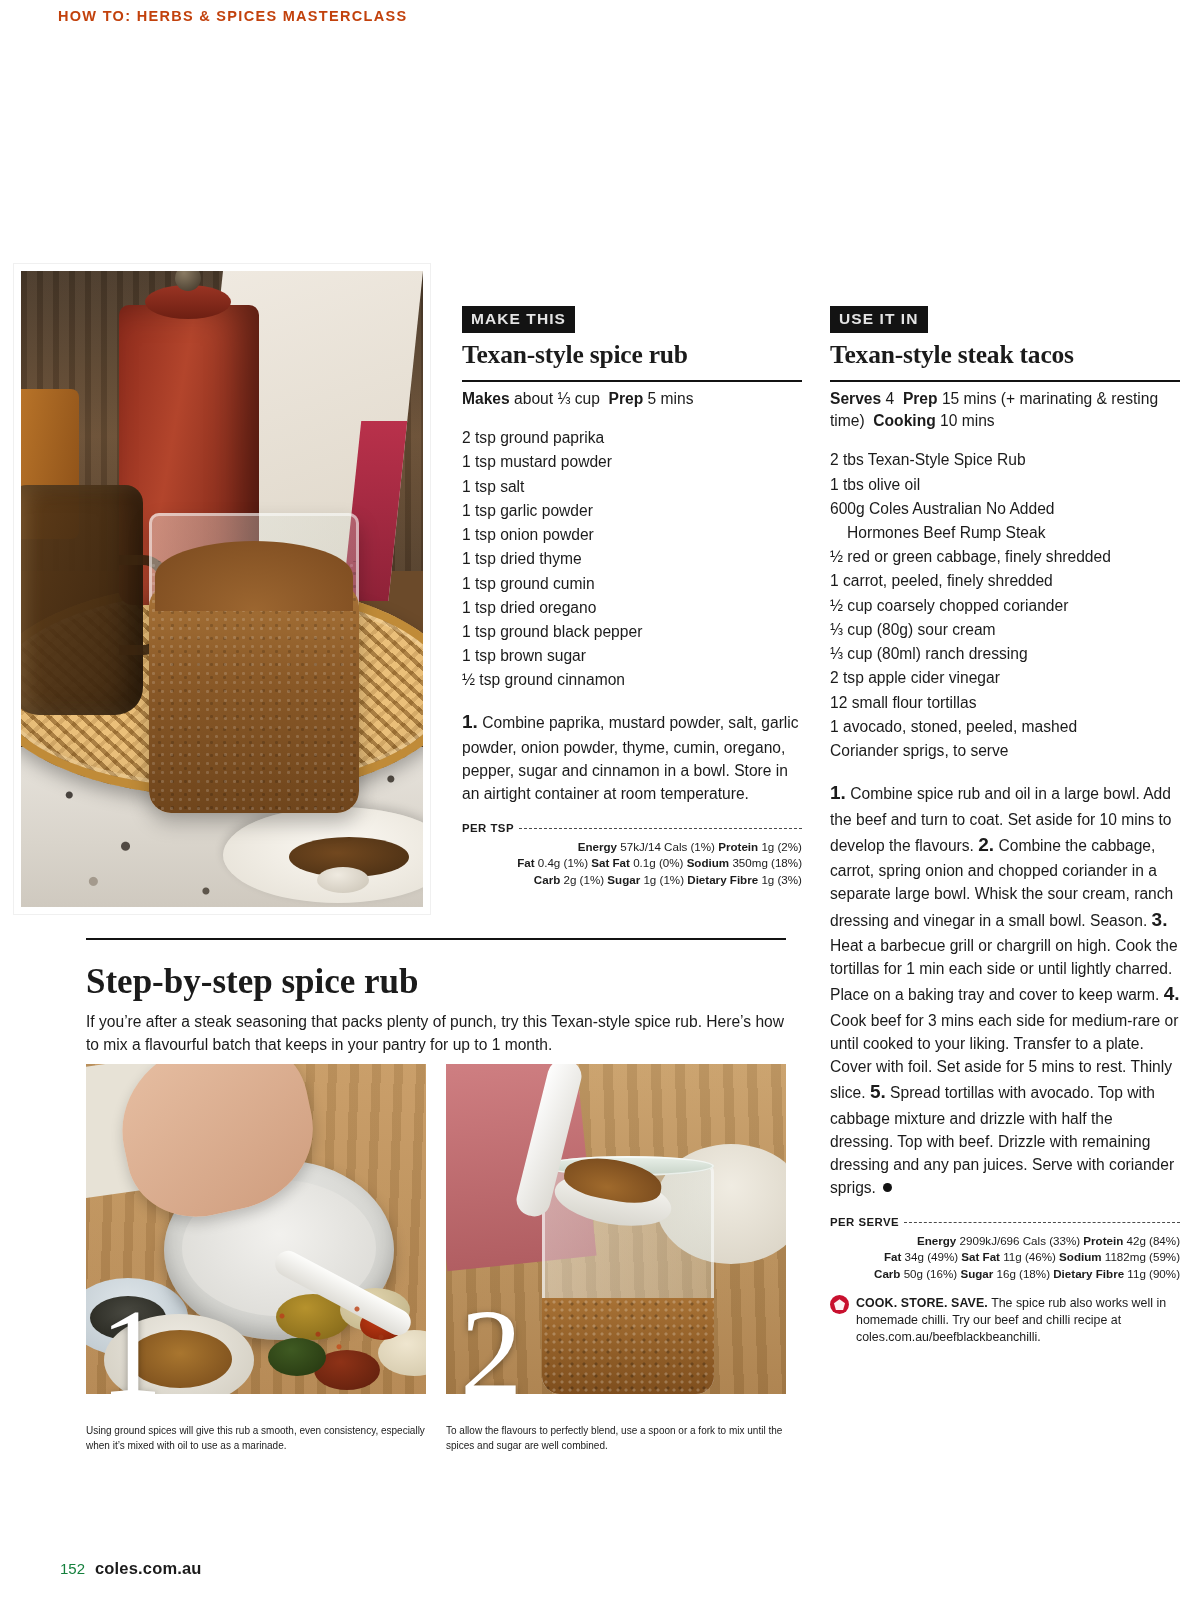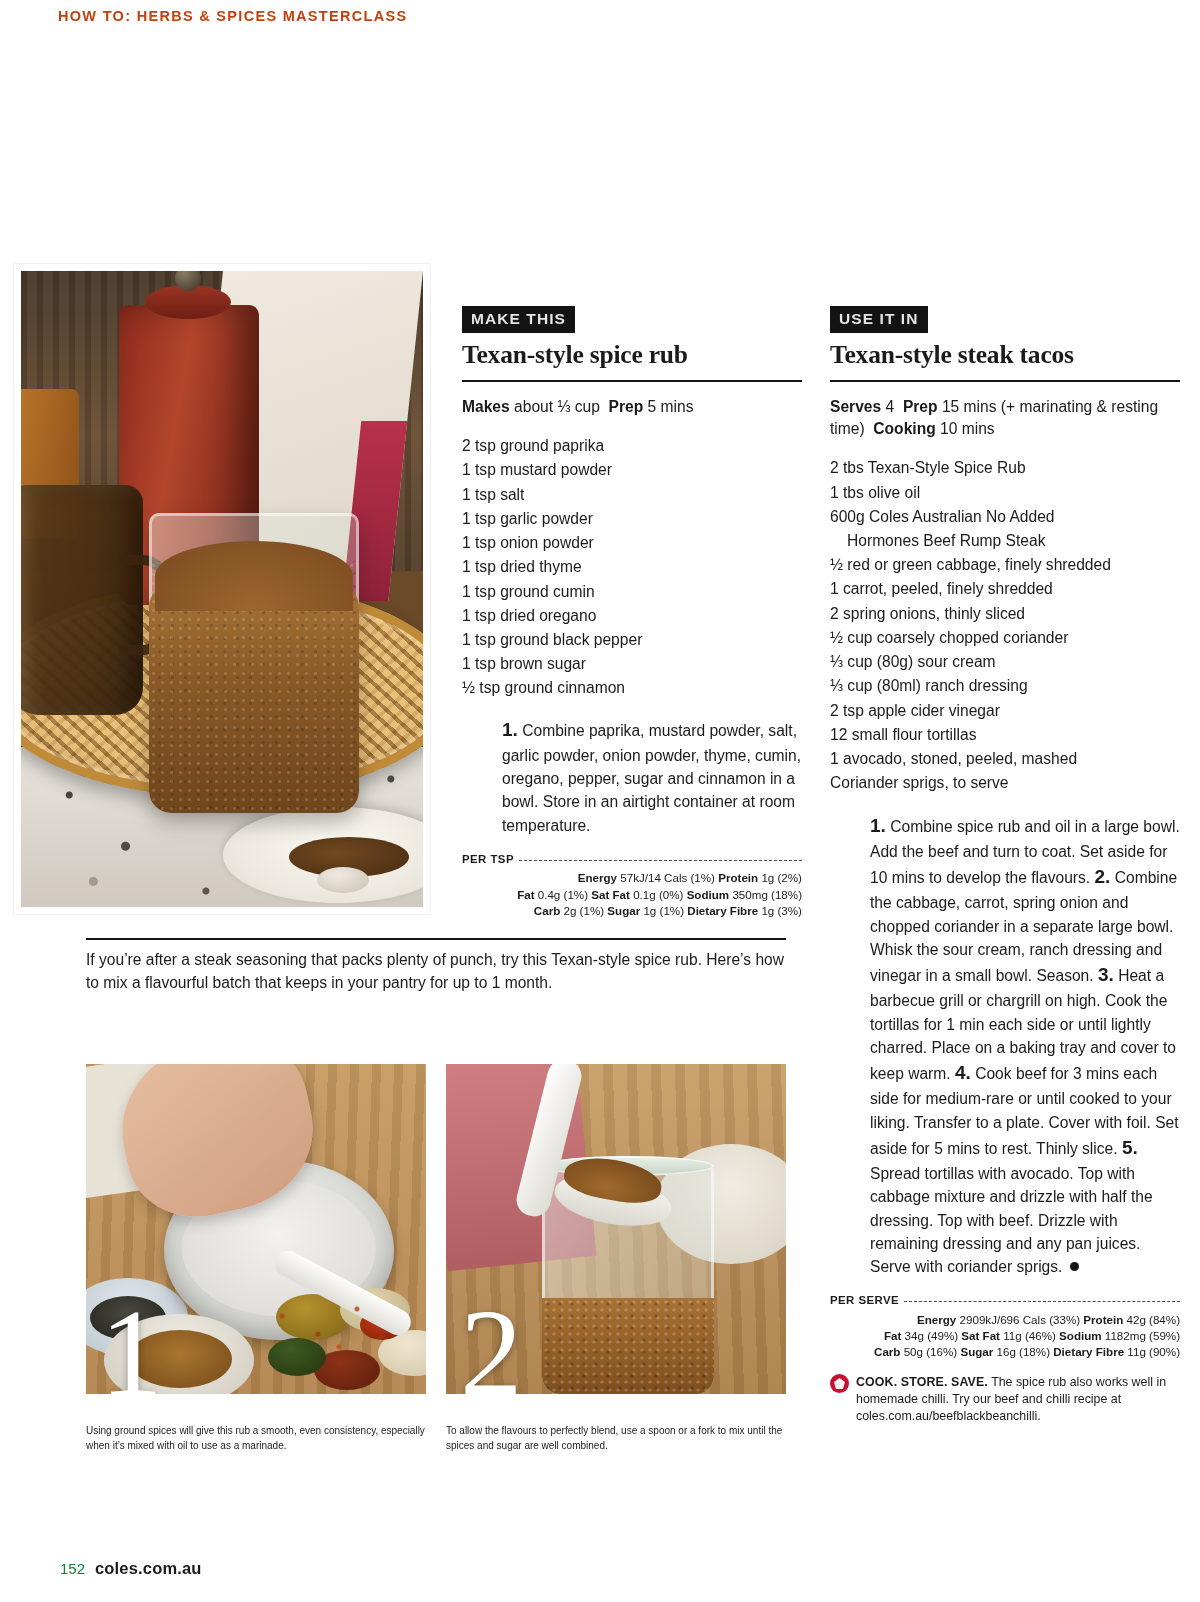--- a/index.html
+++ b/index.html
@@ -204,34 +204,33 @@
     margin: 7px 0 0;
     letter-spacing: -0.2px;
   }
   .rule {
     border-top: 2.5px solid #131313;
     margin-top: 10px;
   }
   .meta {
     font-size: 15.6px;
     line-height: 1.42;
-    margin-top: 14px;
+    margin-top: 6px;
   }
   .meta b { font-weight: bold; }
   .ing {
     font-size: 15.6px;
     line-height: 1.555;
     margin-top: 16px;
   }
   .ing .sub { display: block; padding-left: 17px; }
   .steps {
     font-size: 15.6px;
     line-height: 1.49;
     margin-top: 15px;
-    margin-left: 40px;
   }
   .steps .num {
     font-weight: bold;
     font-size: 19px;
   }
   .nut {
     margin-top: 14px;
     font-size: 11.6px;
     line-height: 1.42;
   }
@@ -597,21 +596,20 @@
     <div>
       <span>2 tbs Texan-Style Spice Rub</span>
     </div>
     <div>1 tbs olive oil</div>
     <div>
       <span>600g Coles Australian No Added</span>
       <span class="sub">Hormones Beef Rump Steak</span>
     </div>
     <div>½ red or green cabbage, finely shredded</div>
     <div>1 carrot, peeled, finely shredded</div>
-    <div>2 spring onions, thinly sliced</div>
     <div>½ cup coarsely chopped coriander</div>
     <div>⅓ cup (80g) sour cream</div>
     <div>⅓ cup (80ml) ranch dressing</div>
     <div>2 tsp apple cider vinegar</div>
     <div>12 small flour tortillas</div>
     <div>1 avocado, stoned, peeled, mashed</div>
     <div>Coriander sprigs, to serve</div>
   </div>
 
   <div class="steps">
@@ -663,20 +661,21 @@
 
   <div class="cook-save">
     <span class="badge"></span>
     <b>COOK. STORE. SAVE.</b>
     <span>The spice rub also works well in homemade chilli. Try our beef and chilli recipe at coles.com.au/beefblackbeanchilli.</span>
   </div>
 </div>
 
 <div class="sbs">
   <div class="sbs-rule"></div>
+  <h2 class="sbs-title">Step-by-step spice rub</h2>
   <p class="sbs-intro">If you’re after a steak seasoning that packs plenty of punch, try this Texan-style spice rub. Here’s how to mix a flavourful batch that keeps in your pantry for up to 1 month.</p>
 
   <div class="sbs-photos">
     <div class="sbs-photo">
       <div class="p1-board"></div>
       <div class="p1-cloth"></div>
       <div class="p1-dish-a"></div>
       <div class="p1-bowl">
         <div class="p1-heap p1-h1"></div>
         <div class="p1-heap p1-h2"></div>

